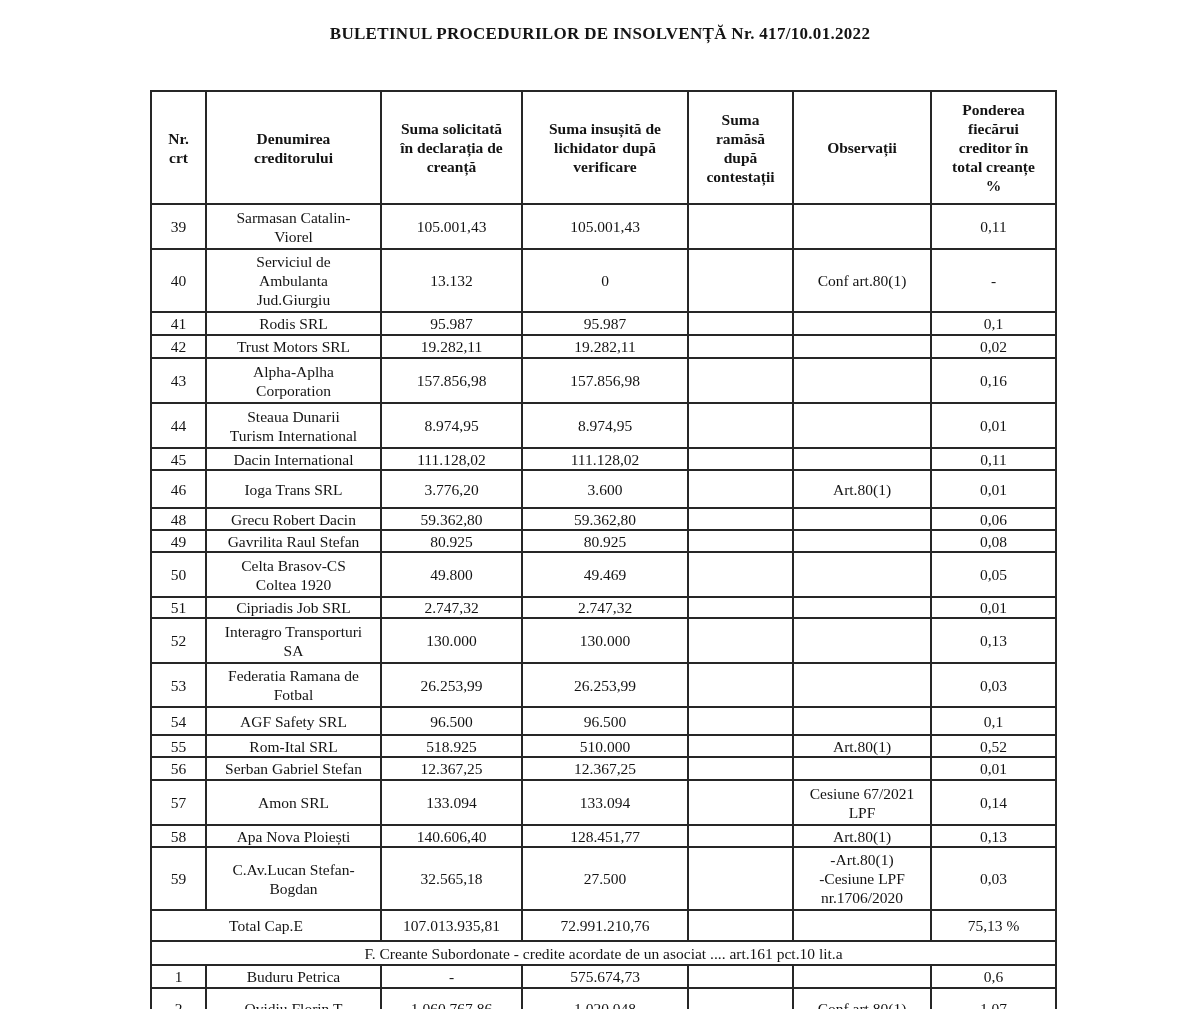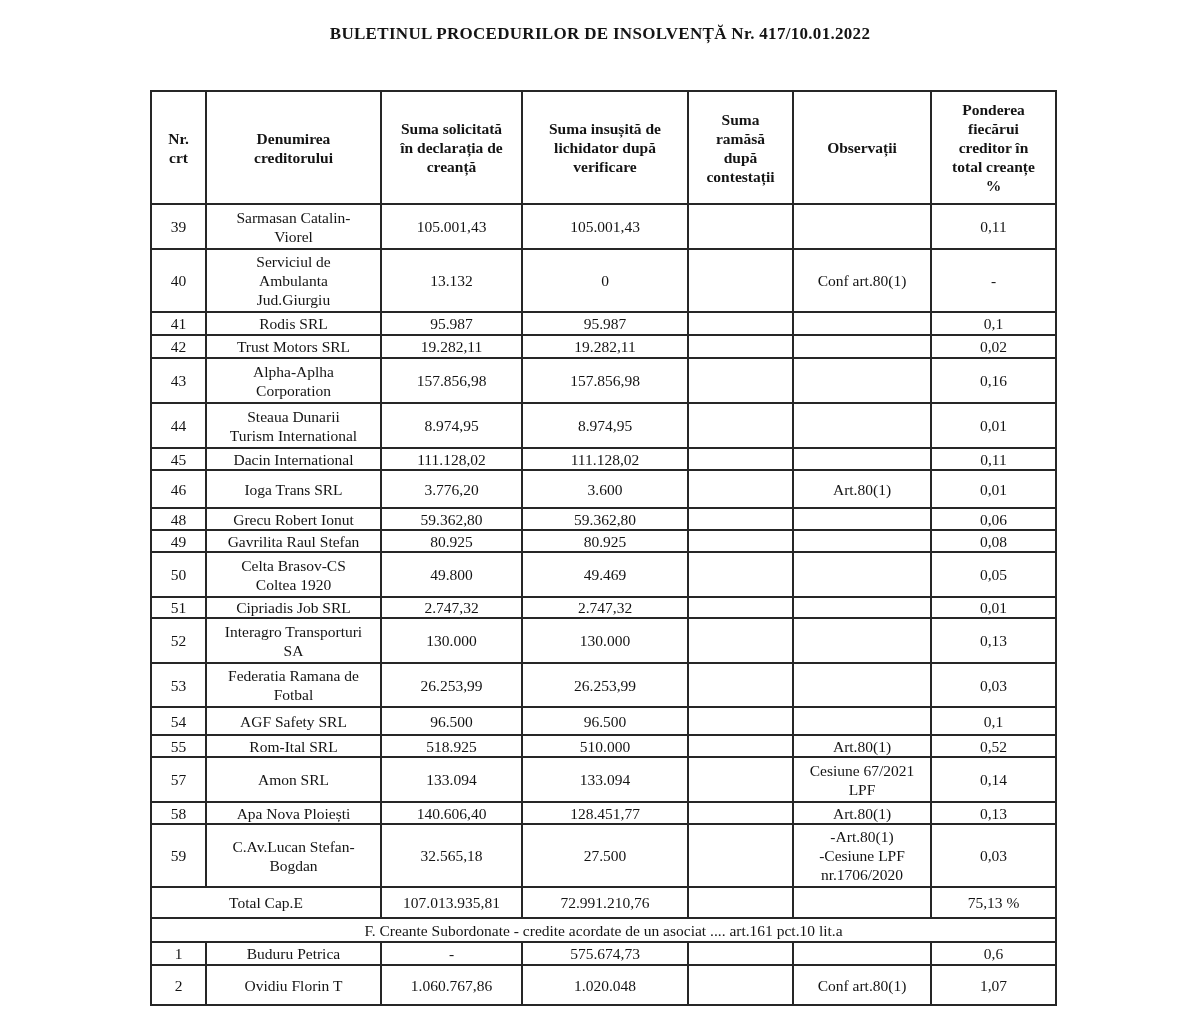--- a/index.html
+++ b/index.html
@@ -173,21 +173,21 @@
       <td>46</td>
       <td>Ioga Trans SRL</td>
       <td>3.776,20</td>
       <td>3.600</td>
       <td></td>
       <td>Art.80(1)</td>
       <td>0,01</td>
     </tr>
         <tr style="height: 22px;">
       <td>48</td>
-      <td>Grecu Robert Ionut</td>
+      <td>Grecu Robert Dacin</td>
       <td>59.362,80</td>
       <td>59.362,80</td>
       <td></td>
       <td></td>
       <td>0,06</td>
     </tr>
         <tr style="height: 22px;">
       <td>49</td>
       <td>Gavrilita Raul Stefan</td>
       <td>80.925</td>
@@ -246,20 +246,29 @@
     </tr>
         <tr style="height: 22px;">
       <td>55</td>
       <td>Rom-Ital SRL</td>
       <td>518.925</td>
       <td>510.000</td>
       <td></td>
       <td>Art.80(1)</td>
       <td>0,52</td>
     </tr>
+        <tr style="height: 23px;">
+      <td>56</td>
+      <td>Serban Gabriel Stefan</td>
+      <td>12.367,25</td>
+      <td>12.367,25</td>
+      <td></td>
+      <td></td>
+      <td>0,01</td>
+    </tr>
         <tr style="height: 45px;">
       <td>57</td>
       <td>Amon SRL</td>
       <td>133.094</td>
       <td>133.094</td>
       <td></td>
       <td>Cesiune 67/2021
 LPF</td>
       <td>0,14</td>
     </tr>

